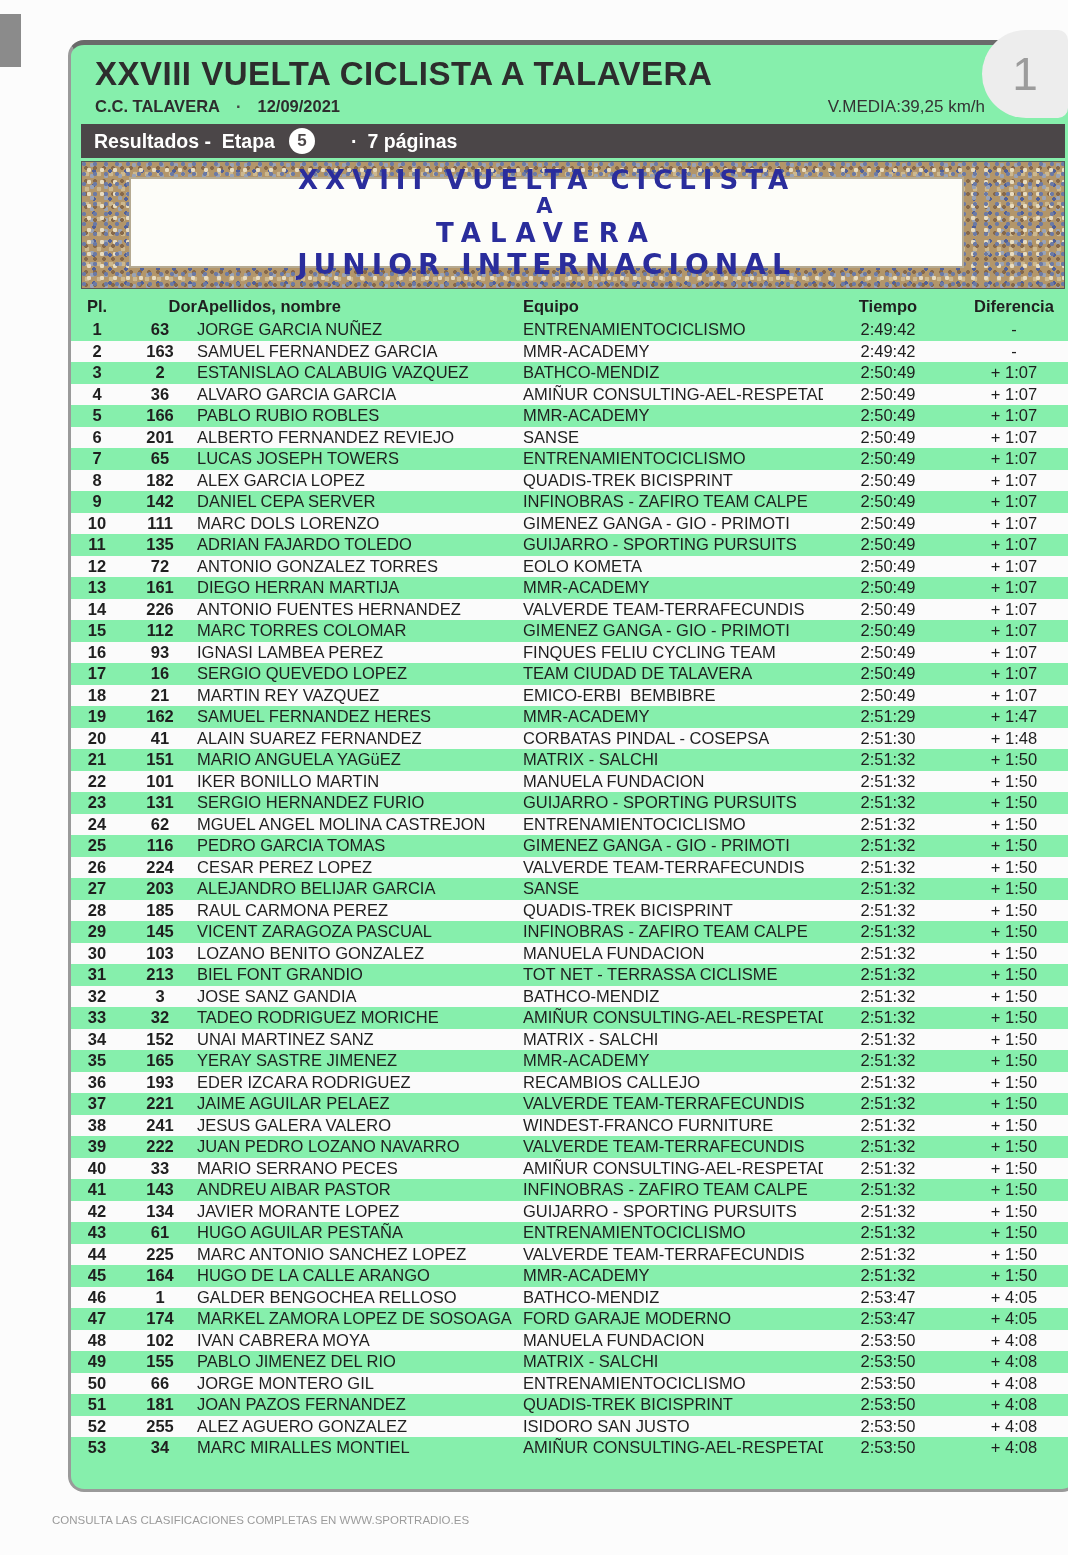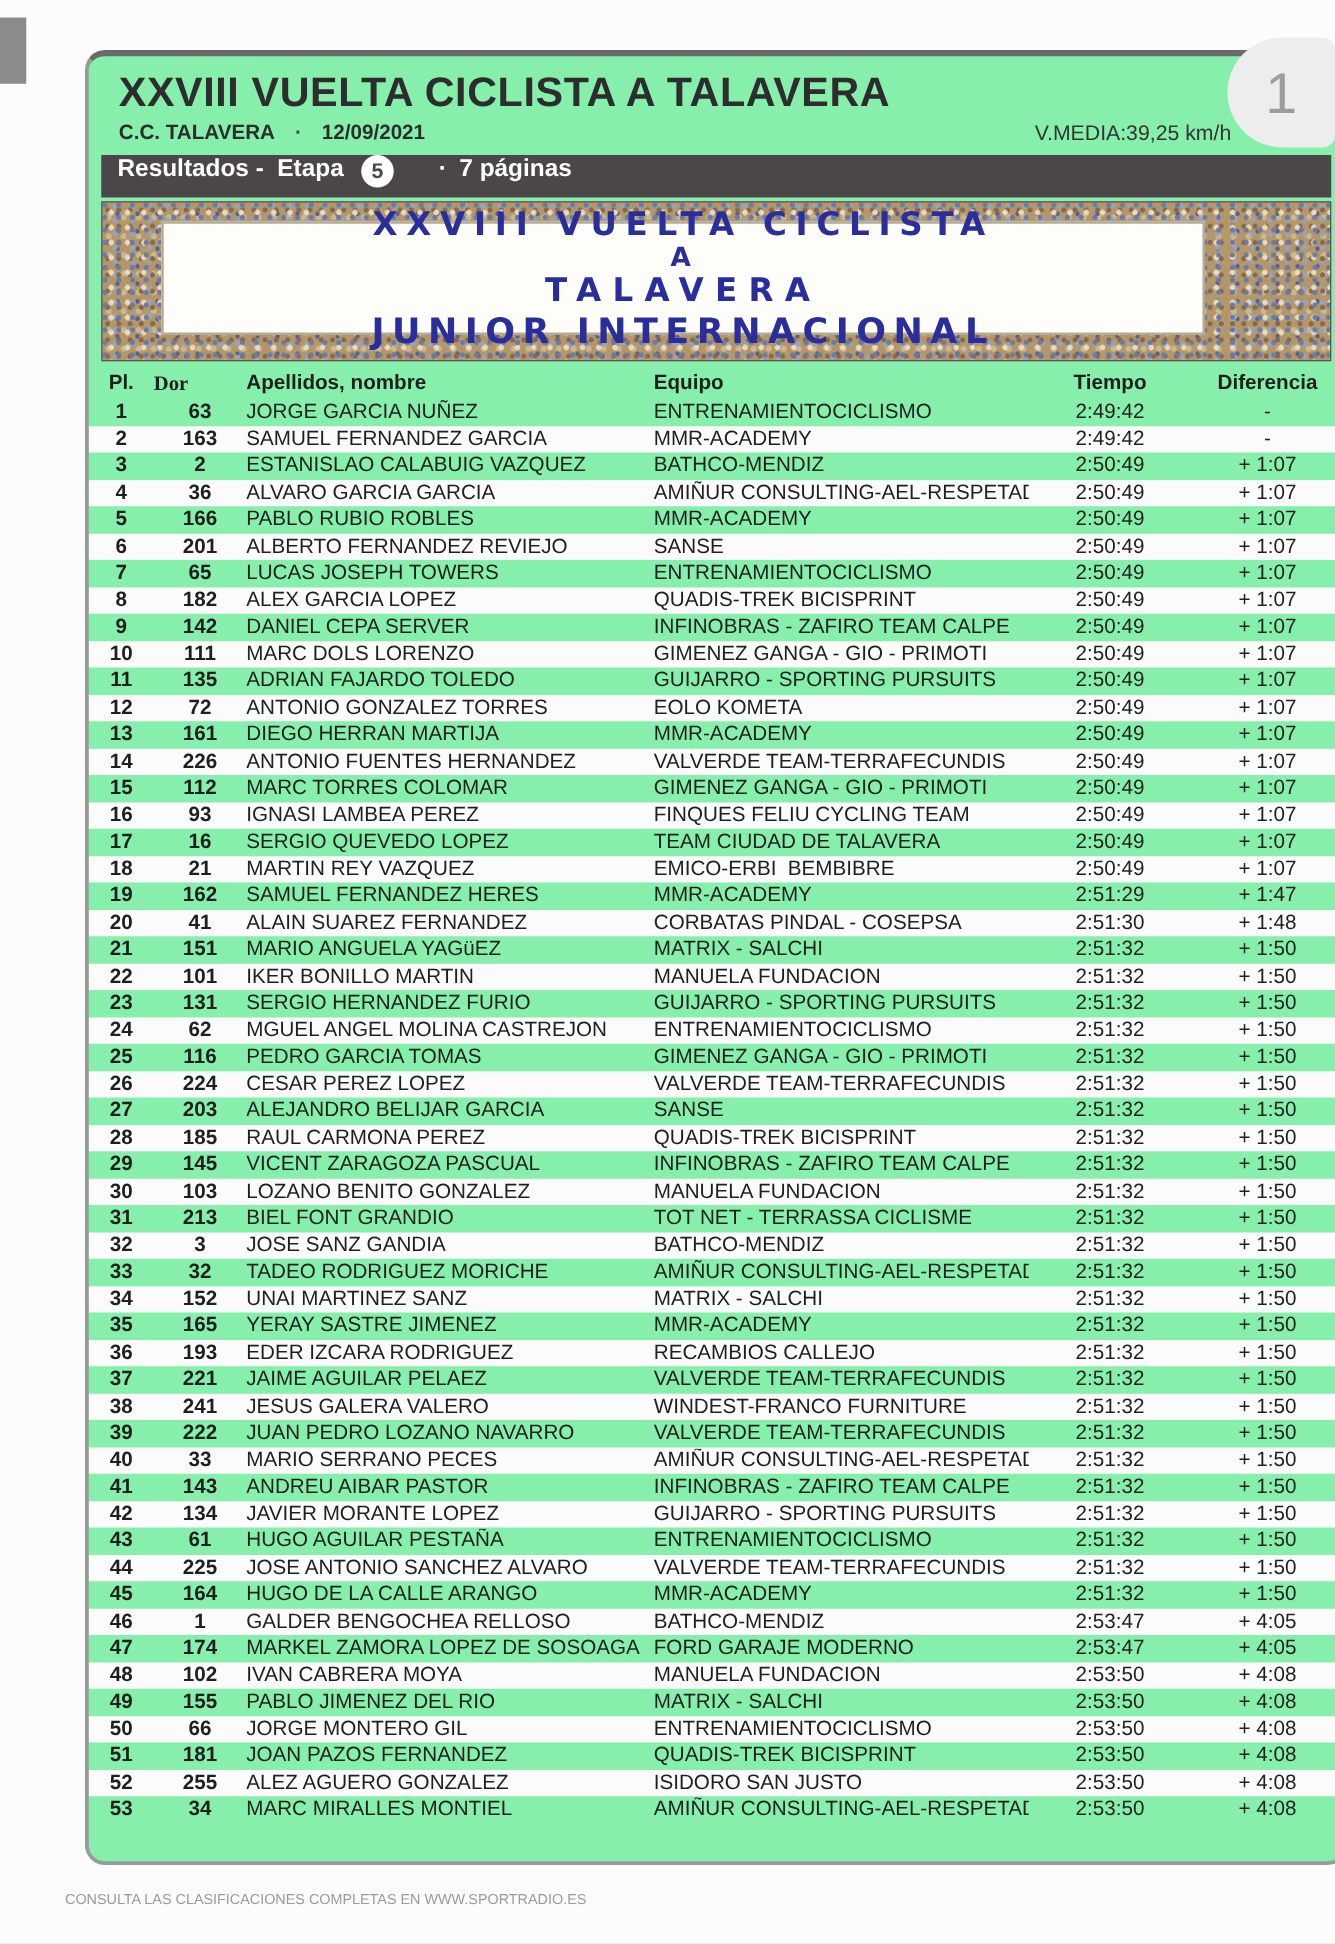--- a/index.html
+++ b/index.html
@@ -40,21 +40,21 @@
   }
   .sub-sep { margin:0 16px; font-weight:bold; color:#444; }
   .avg-speed {
     position:absolute; right:90px; top:52px;
     font-size:17px; font-weight:400; color:#333;
   }
   
   .stage-bar {
     margin:8px 10px 0 10px; height:34px; background:#4b4648;
     color:#fff; font-weight:bold; font-size:19.5px;
-    display:flex; padding:0 13px; white-space:pre;
+    display:flex; align-items:center; padding:0 13px; white-space:pre;
   }
   .stage-circle {
     width:26px; height:26px; border-radius:50%; background:#fff;
     color:#4b4648; font-size:17px; font-weight:bold;
     display:flex; align-items:center; justify-content:center;
     margin:0 10px 0 14px; flex:0 0 auto;
   }
   .stage-suffix { margin-left:2px; }
   .stage-dot { margin:0 10px 0 26px; }
   
@@ -95,21 +95,21 @@
   .trow:nth-child(even) { background:#fbfbfb; }
   .cell { white-space:nowrap; overflow:hidden; }
   .c-pl   { text-align:center; font-weight:bold; }
   .c-dor  { text-align:center; font-weight:bold; }
   .c-name { text-align:left; }
   .c-team { text-align:left; white-space:pre; }
   .c-time { text-align:center; }
   .c-diff { text-align:center; }
   .h-name, .h-team { text-align:left; }
   .h-time, .h-diff, .h-pl { text-align:center; }
-  .h-dor { text-align:left;font-family:Liberation Serif, serif; }
+  .h-dor { text-align:right; }
   
   .page-footer {
     position:absolute; left:52px; top:1514px; width:966px;
     display:flex; justify-content:space-between; align-items:baseline;
     font-size:11.5px; white-space:pre;
   }
   .footer-left  { color:#9b9b9b; font-weight:400; }
   .footer-right { color:#8a8a8a; font-weight:bold; }
 </style>
 </head>
@@ -501,21 +501,21 @@
           <div class="cell c-pl">43</div>
           <div class="cell c-dor">61</div>
           <div class="cell c-name">HUGO AGUILAR PESTAÑA</div>
           <div class="cell c-team">ENTRENAMIENTOCICLISMO</div>
           <div class="cell c-time">2:51:32</div>
           <div class="cell c-diff">+ 1:50</div>
         </div>
         <div class="trow">
           <div class="cell c-pl">44</div>
           <div class="cell c-dor">225</div>
-          <div class="cell c-name">JOSE ANTONIO SANCHEZ ALVARO</div>
+          <div class="cell c-name">MARC ANTONIO SANCHEZ LOPEZ</div>
           <div class="cell c-team">VALVERDE TEAM-TERRAFECUNDIS</div>
           <div class="cell c-time">2:51:32</div>
           <div class="cell c-diff">+ 1:50</div>
         </div>
         <div class="trow">
           <div class="cell c-pl">45</div>
           <div class="cell c-dor">164</div>
           <div class="cell c-name">HUGO DE LA CALLE ARANGO</div>
           <div class="cell c-team">MMR-ACADEMY</div>
           <div class="cell c-time">2:51:32</div>

